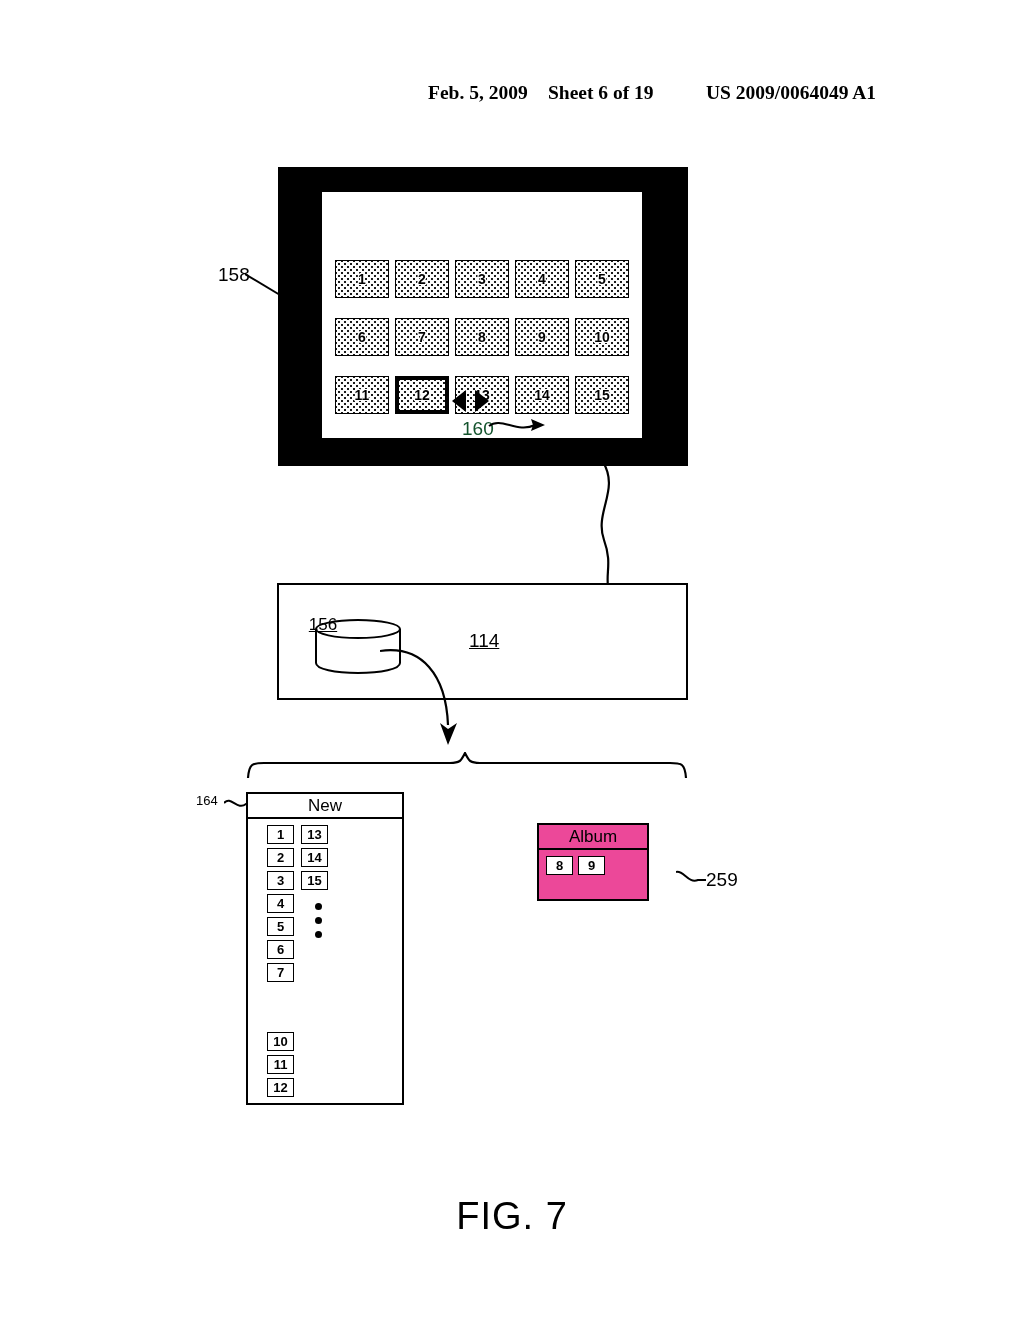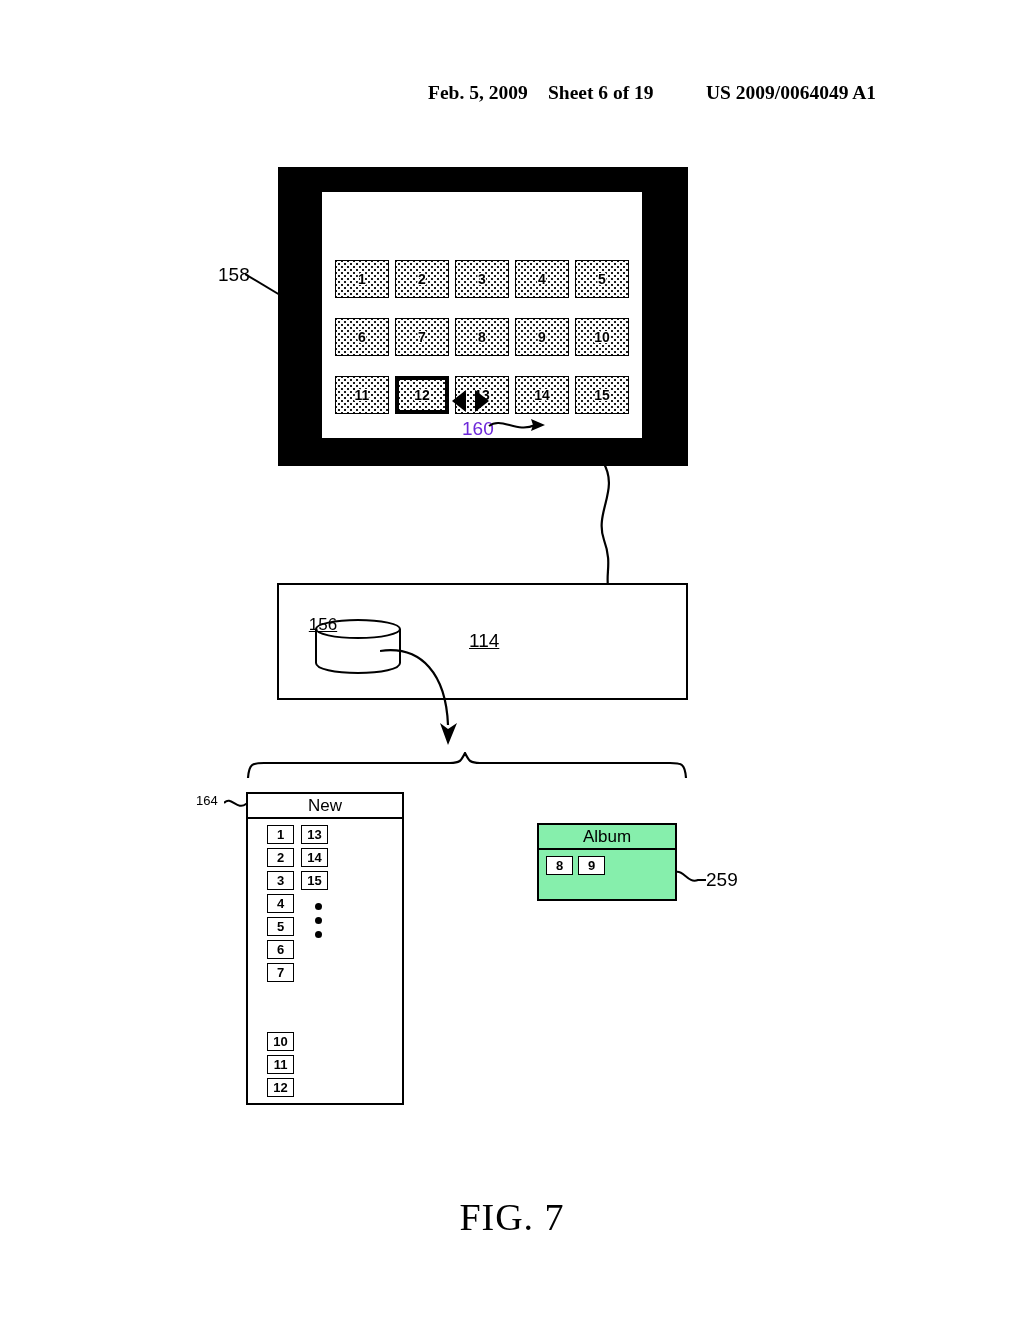--- a/index.html
+++ b/index.html
@@ -100,21 +100,21 @@
     border-bottom: 11px solid transparent;
   }
   .tri-left  { border-right: 14px solid #000; }
   .tri-right { border-left: 14px solid #000; }
 
   .ref-160 {
     position: absolute;
     left: 462px; top: 418px;
     font-family: "Liberation Sans", sans-serif;
     font-size: 19px;
-    color: #6d28d9;
+    color: #14532d;
   }
   .lead-160 { position: absolute; left: 487px; top: 412px; }
 
   .ref-158 {
     position: absolute;
     left: 218px; top: 264px;
     font-family: "Liberation Sans", sans-serif;
     font-size: 19px;
   }
   .lead-158 { position: absolute; left: 245px; top: 270px; }
@@ -218,45 +218,45 @@
     left: 196px; top: 793px;
     font-size: 13px;
     font-family: "Liberation Sans", sans-serif;
   }
   .lead-164 { position: absolute; left: 224px; top: 793px; }
 
   
   .panel-album {
     position: absolute;
     left: 537px; top: 823px;
-    width: 140px; height: 78px;
+    width: 112px; height: 78px;
     box-sizing: border-box;
     border: 2.2px solid #000;
-    background: #86efac;
+    background: #ec4899;
   }
   .album-row {
     display: flex;
     gap: 5px;
     padding: 6px 0 0 7px;
   }
   .ref-166 {
     position: absolute;
     left: 706px; top: 869px;
     font-size: 19px;
     font-family: "Liberation Sans", sans-serif;
   }
   .lead-166 { position: absolute; left: 676px; top: 866px; }
 
   
   .fig-caption {
     position: absolute;
     left: 0; top: 1195px;
     width: 1024px;
     text-align: center;
-    font-family: Liberation Serif, serif;
+    font-family: Liberation Sans, sans-serif;
     font-size: 38px;
     letter-spacing: 1px;
   }
 </style>
 </head>
 <body>
 
 <div class="pub-header">
   <span class="hdr-date">Feb. 5, 2009</span>
   <span class="hdr-sheet">Sheet 6 of 19</span>

